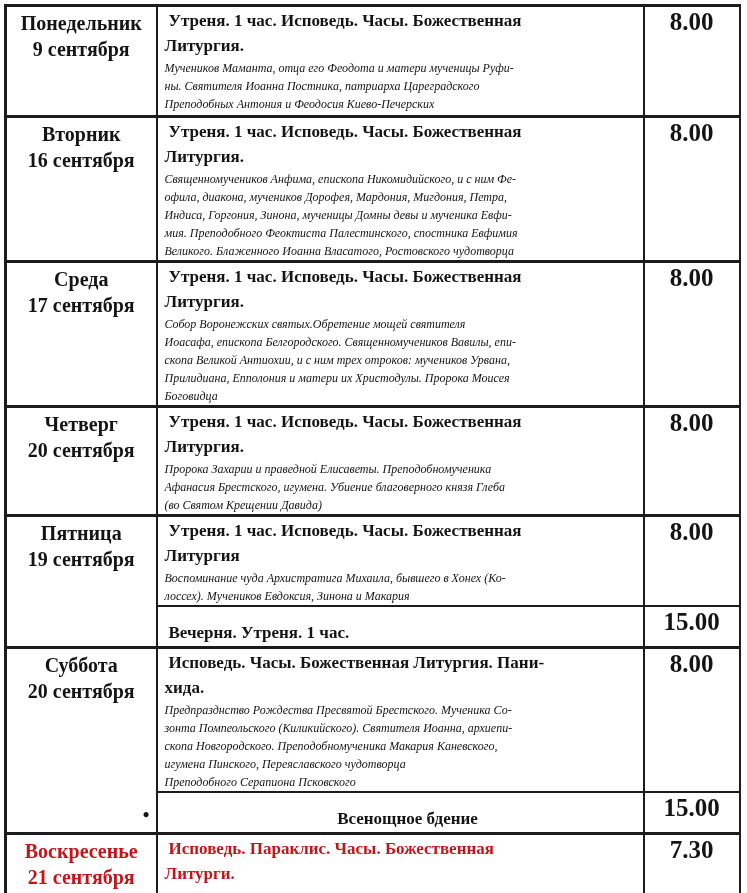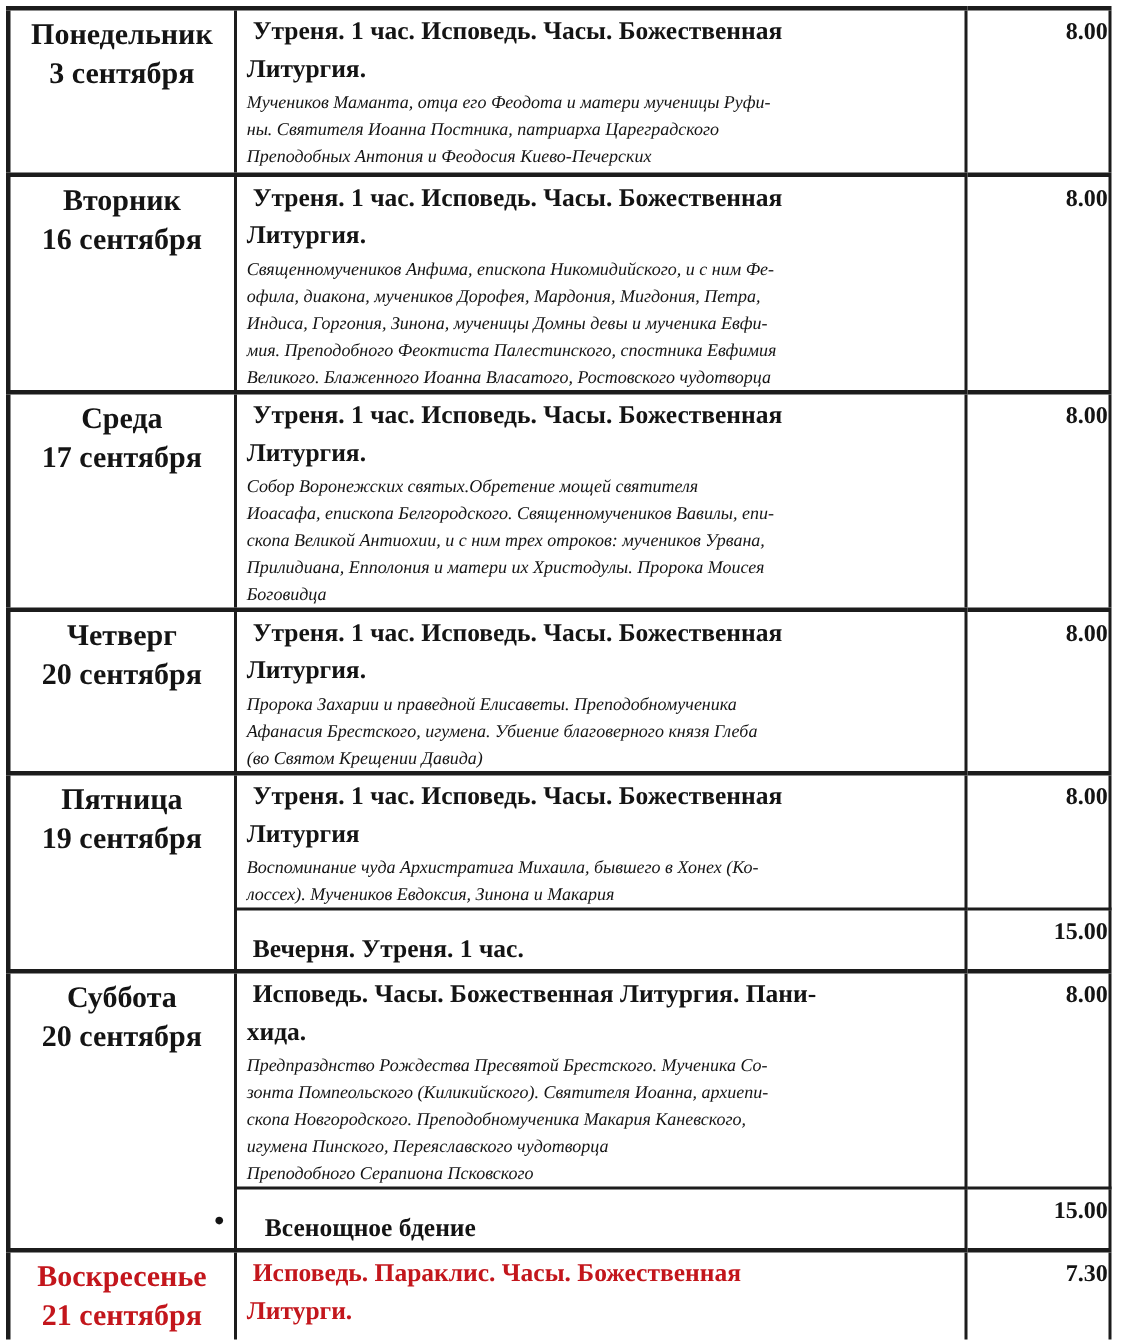--- a/index.html
+++ b/index.html
@@ -70,28 +70,28 @@
   }
   .feast {
     font-weight: bold;
     font-style: italic;
     font-size: 19.5px;
     line-height: 22px;
     margin-top: 14px;
     text-indent: 4px;
   }
   td.time {
-    text-align: right;
-    font-weight: bold;
-    font-size: 16px;
+    text-align: center;
+    font-weight: bold;
+    font-size: 25px;
     line-height: 25px;
     padding-top: 2px;
   }
   tr.sub .title { line-height: 26px; padding-top: 12px; }
-  .indent-more { text-indent: 12px; }
+  .indent-more { text-indent: 12px; text-align: center; }
 
   tr.red-row td.day,
   tr.red-row td.desc { color: var(--accent-red); }
   tr.red-row td.time { color: var(--text); }
 
   
   tr.r0 { height: 111px; }
   tr.r1 { height: 142px; }
   tr.r2 { height: 140px; }
   tr.r3 { height: 104px; }
@@ -108,21 +108,21 @@
   <colgroup>
     <col style="width:151px">
     <col style="width:487px">
     <col style="width:96px">
   </colgroup>
   <tbody>
 
     <tr class="major r0">
       <td class="day">
         <div class="day-label">Понедельник
-3 сентября</div>
+9 сентября</div>
       </td>
       <td class="desc">
         <div class="title">Утреня. 1 час. Исповедь. Часы. Божественная
 Литургия.</div>
         <div class="details">Мучеников Маманта, отца его Феодота и матери мученицы Руфи-
 ны. Святителя Иоанна Постника, патриарха Цареградского
 Преподобных Антония и Феодосия Киево-Печерских</div>
       </td>
       <td class="time">8.00</td>
     </tr>

